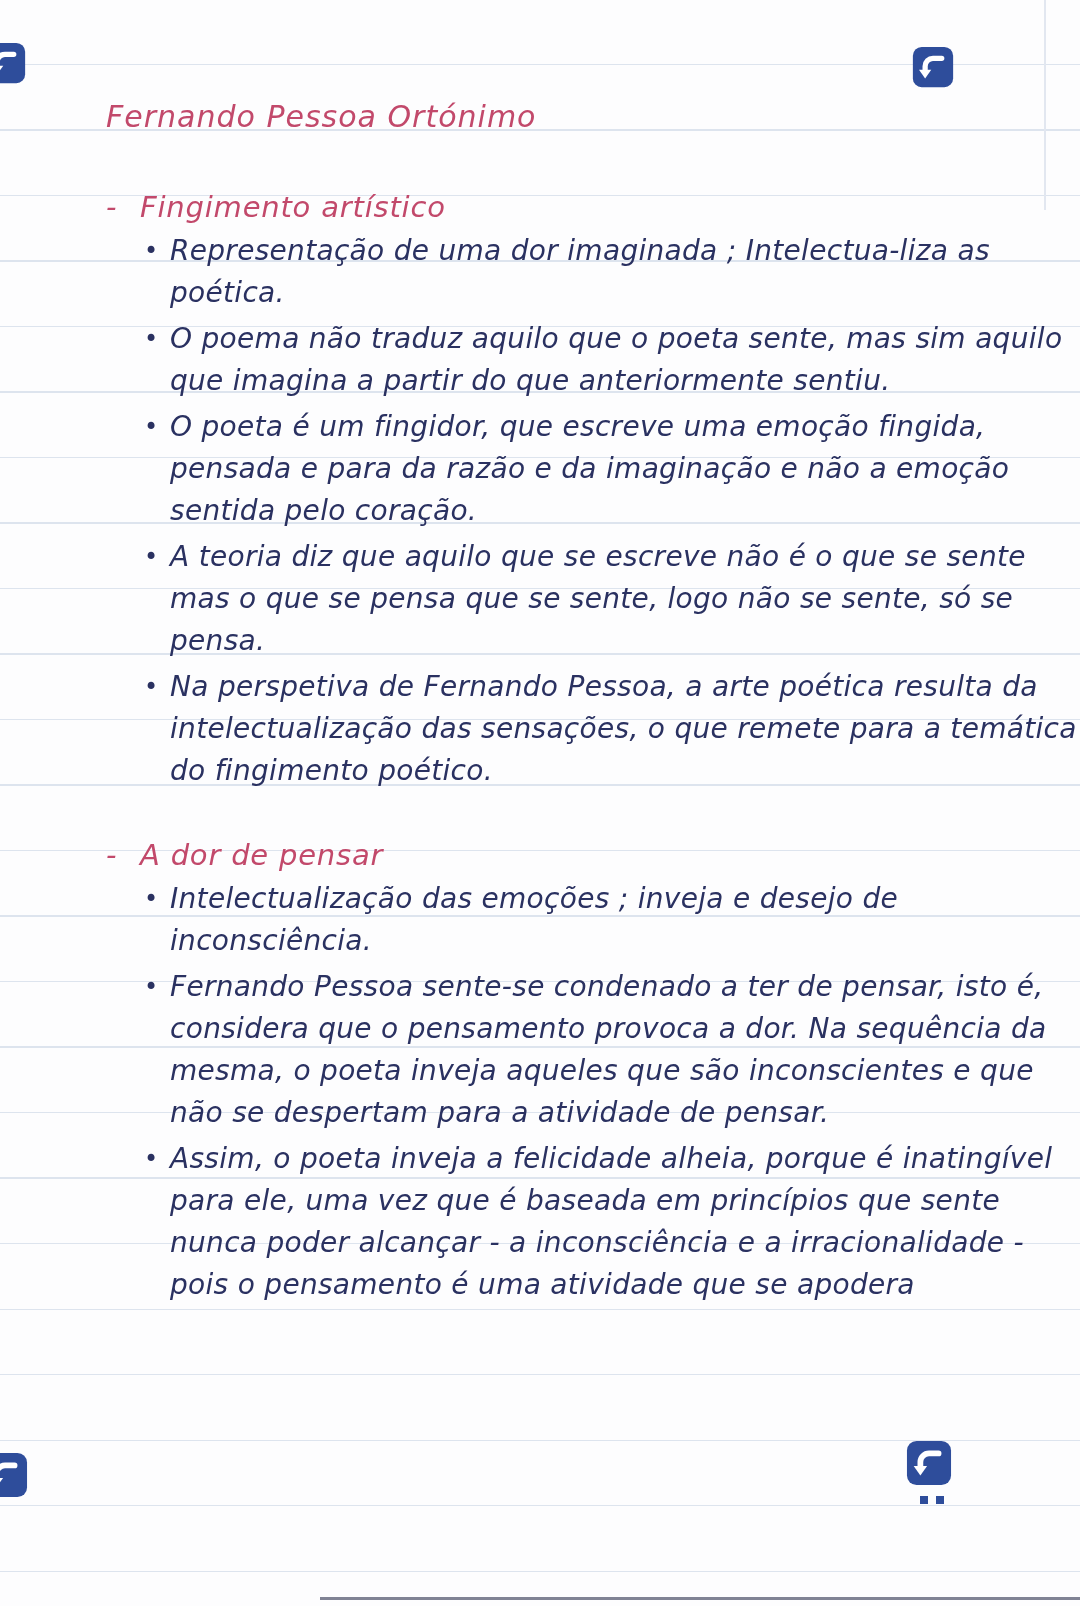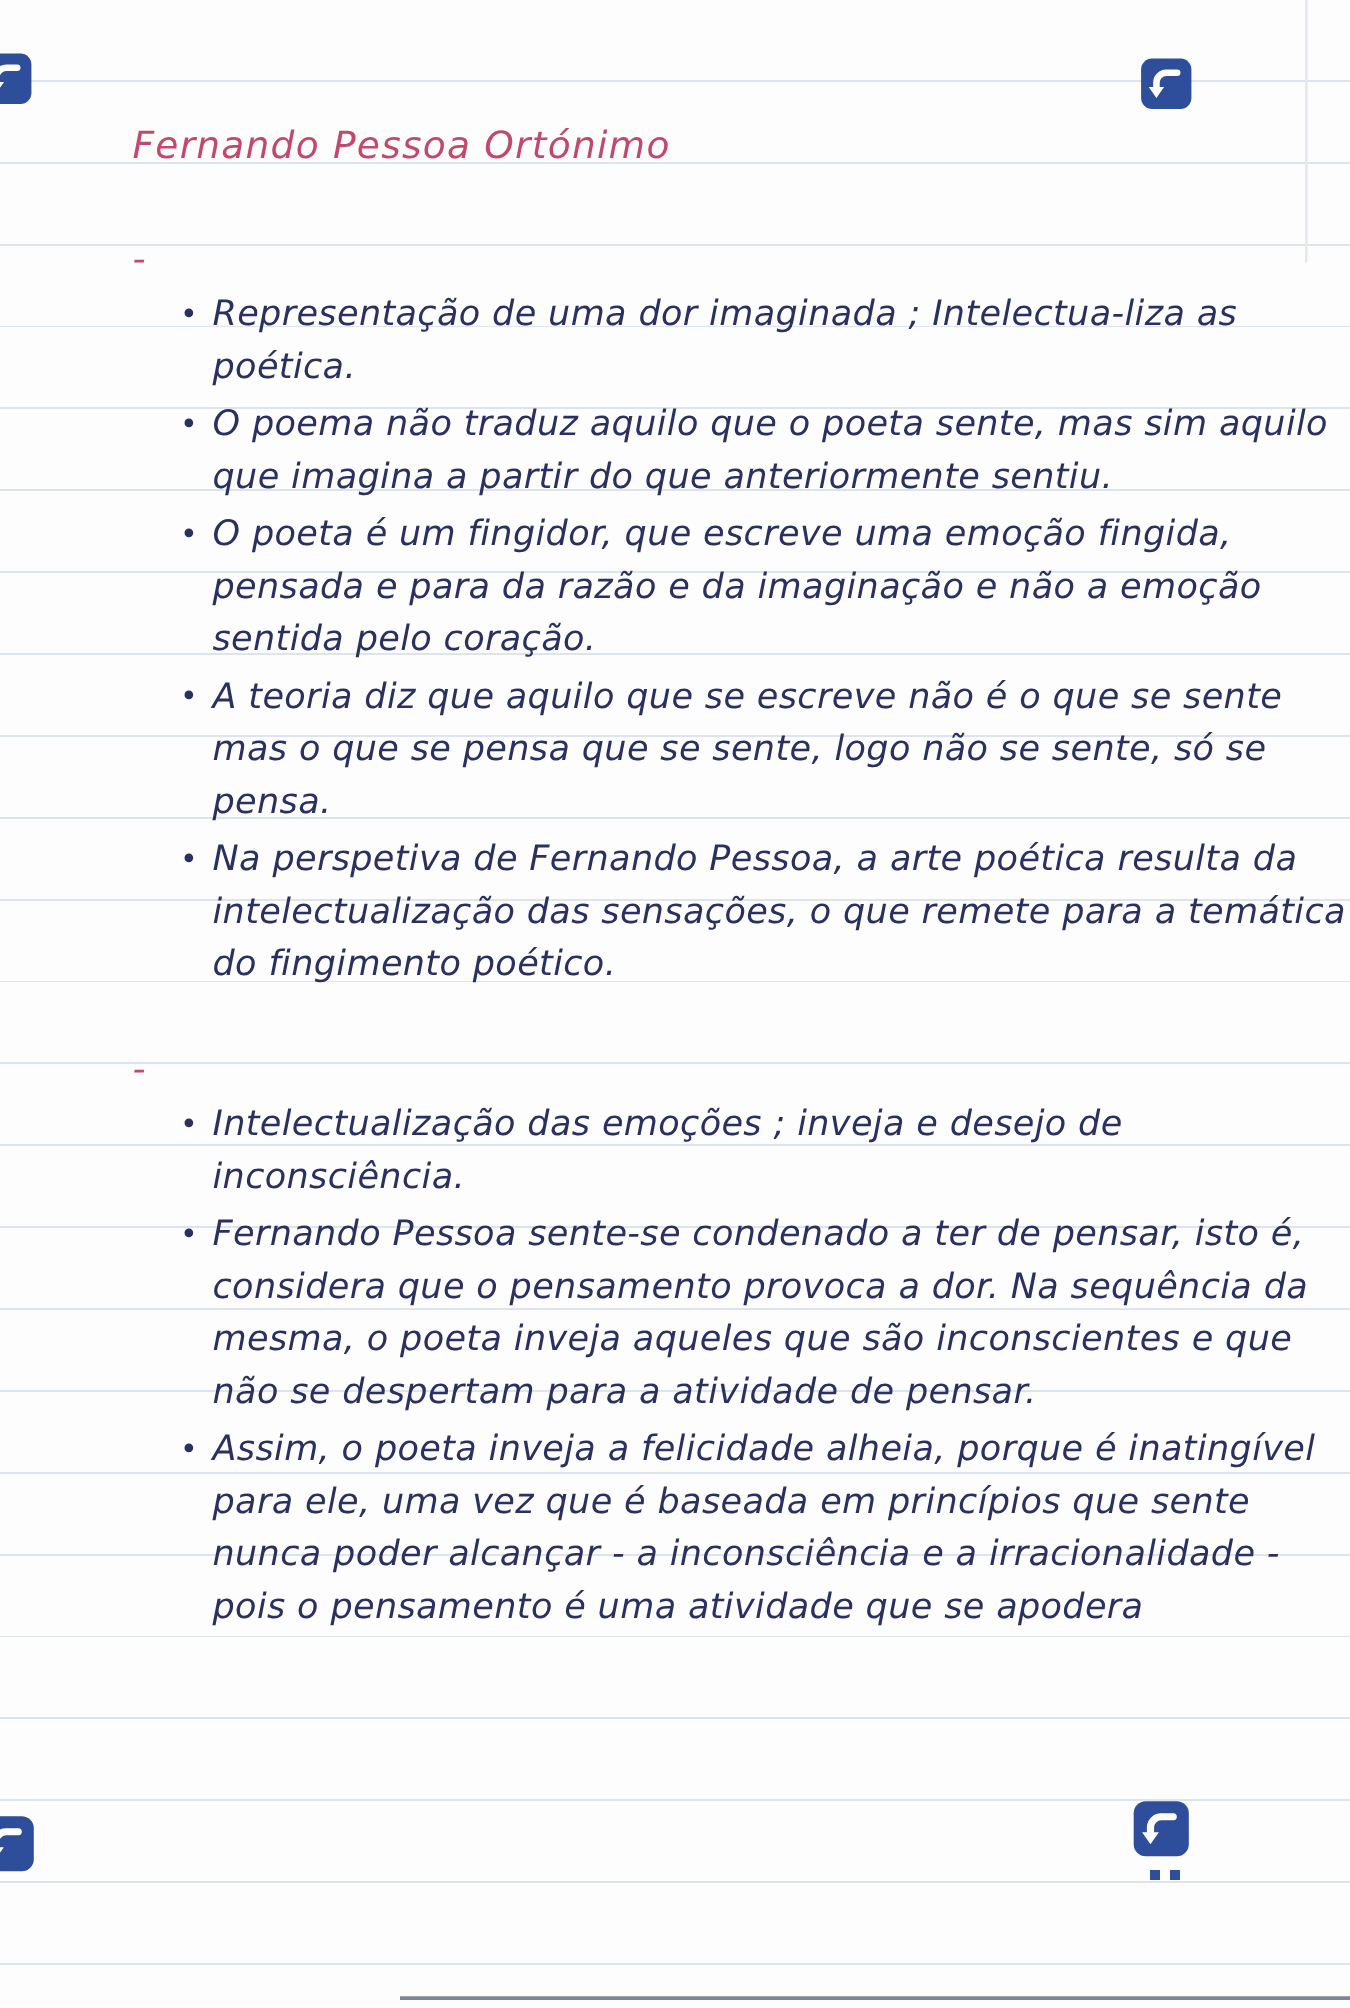--- a/index.html
+++ b/index.html
@@ -155,20 +155,21 @@
   <div class="edge-line-right"></div>
   <div class="bottom-edge-line"></div>
 
   <div class="content">
 
     <div class="title">Fernando Pessoa Ortónimo</div>
 
     <div class="section">
       <div class="sec-heading">
         <span class="dash">-</span>
+        <span class="label">Fingimento artístico</span>
       </div>
       <div class="bullets">
         <div class="bullet">
           <span class="dot">•</span>
           <span class="btext">Representação de uma dor imaginada ; Intelectua-liza as poética.</span>
         </div>
         <div class="bullet">
           <span class="dot">•</span>
           <span class="btext">O poema não traduz aquilo que o poeta sente, mas sim aquilo que imagina a partir do que anteriormente sentiu.</span>
         </div>
@@ -183,20 +184,21 @@
         <div class="bullet">
           <span class="dot">•</span>
           <span class="btext">Na perspetiva de Fernando Pessoa, a arte poética resulta da intelectualização das sensações, o que remete para a temática do fingimento poético.</span>
         </div>
       </div>
     </div>
 
     <div class="section second">
       <div class="sec-heading">
         <span class="dash">-</span>
+        <span class="label">A dor de pensar</span>
       </div>
       <div class="bullets">
         <div class="bullet">
           <span class="dot">•</span>
           <span class="btext">Intelectualização das emoções ; inveja e desejo de inconsciência.</span>
         </div>
         <div class="bullet">
           <span class="dot">•</span>
           <span class="btext">Fernando Pessoa sente-se condenado a ter de pensar, isto é, considera que o pensamento provoca a dor. Na sequência da mesma, o poeta inveja aqueles que são inconscientes e que não se despertam para a atividade de pensar.</span>
         </div>

